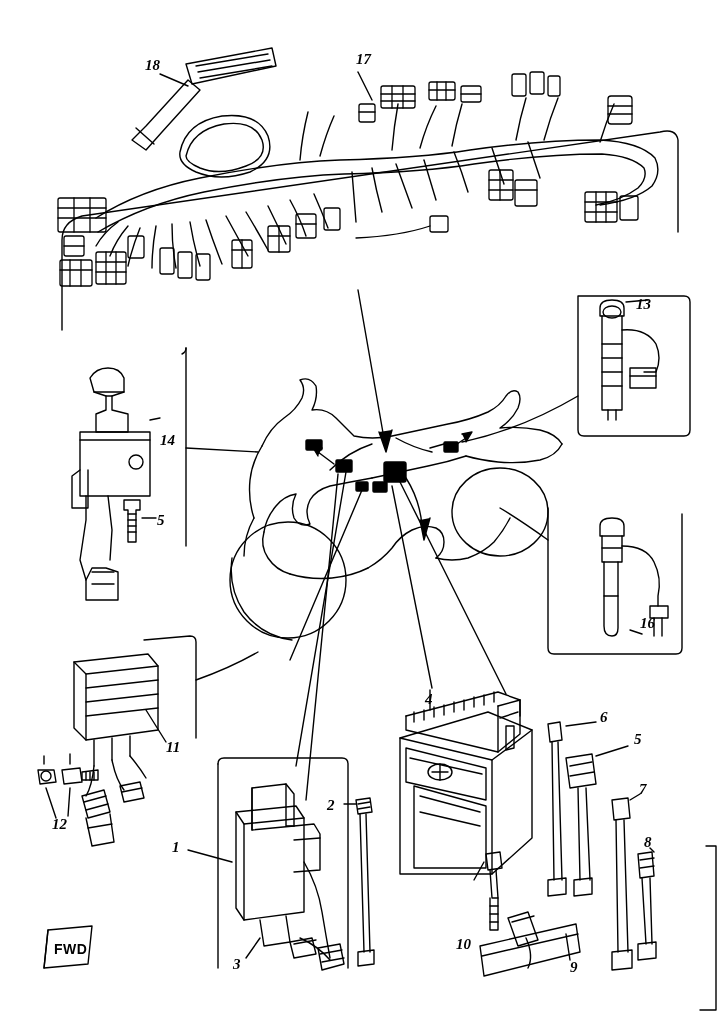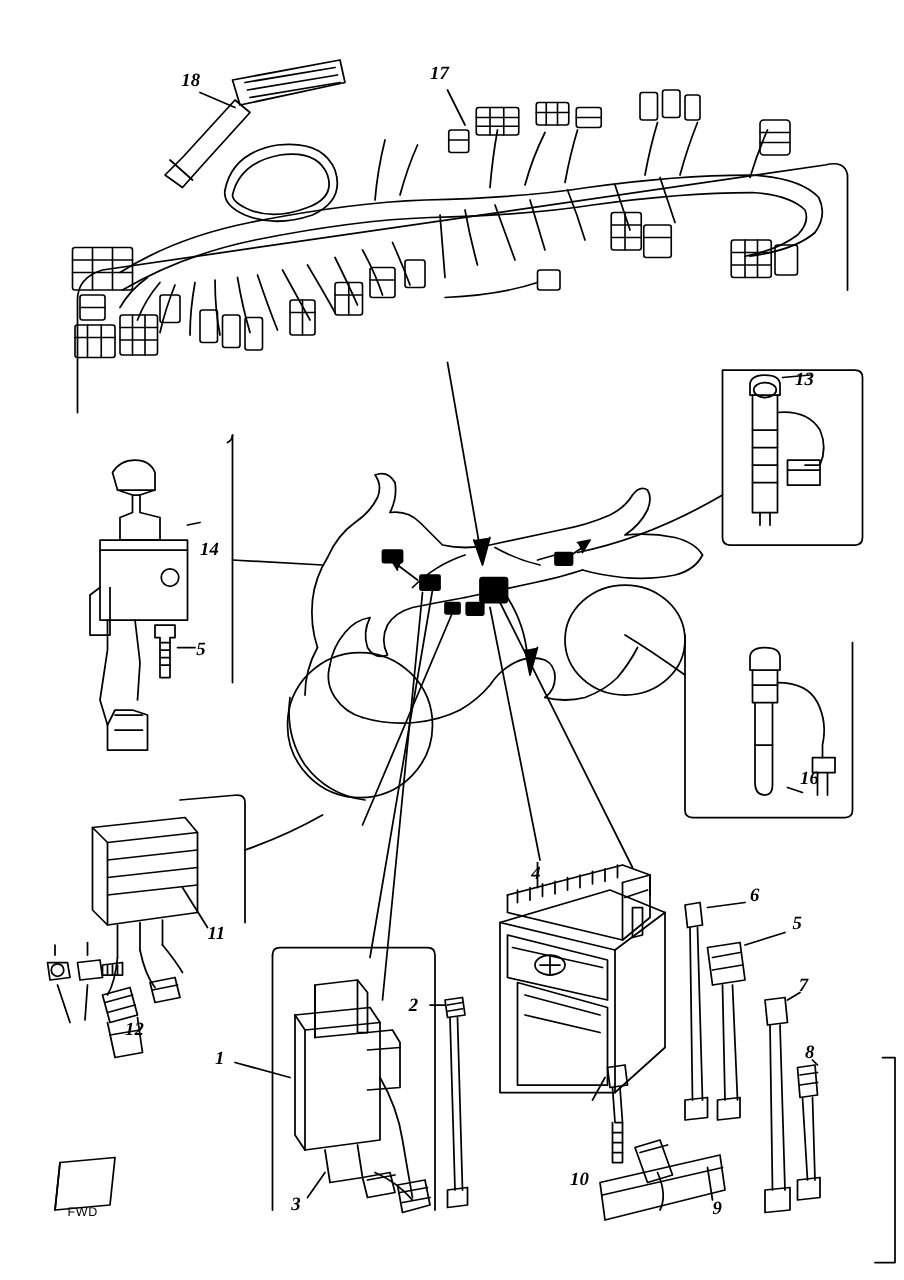--- a/index.html
+++ b/index.html
@@ -31,25 +31,24 @@
     font-size: 15px;
     font-style: italic;
     font-weight: 700;
     color: #000000;
     line-height: 1;
     white-space: nowrap;
   }
   .fwd-label {
     position: absolute;
     font-family: "Liberation Sans", sans-serif;
-    font-size: 10px;
-    font-weight: 400;
+    font-size: 14px;
+    font-weight: 700;
     color: #000000;
     letter-spacing: 0.5px;
-    margin-top: 24px;
   }
 </style>
 </head>
 <body>
 
 <div id="page">
 
   <svg viewBox="0 0 723 1024" xmlns="http://www.w3.org/2000/svg">
     <g fill="none" stroke="#000000" stroke-width="1.4" stroke-linecap="round" stroke-linejoin="round">
 
@@ -404,27 +403,27 @@
       <g>
         <path d="M48 930 L92 926 L88 964 L44 968 Z"></path>
         <path d="M48 930 L44 968"></path>
       </g>
 
       <path d="M706 846 L716 846 L716 1010 L700 1010"></path>
     </g>
   </svg>
 
   <div class="callout" style="left:145px; top:58px;">18</div>
-  <div class="callout" style="left:344px; top:52px;">17</div>
+  <div class="callout" style="left:356px; top:52px;">17</div>
   <div class="callout" style="left:636px; top:297px;">13</div>
   <div class="callout" style="left:160px; top:433px;">14</div>
   <div class="callout" style="left:157px; top:513px;">5</div>
   <div class="callout" style="left:640px; top:616px;">16</div>
   <div class="callout" style="left:166px; top:740px;">11</div>
-  <div class="callout" style="left:52px;  top:817px;margin-left:48px;">12</div>
+  <div class="callout" style="left:52px;  top:817px;">12</div>
   <div class="callout" style="left:172px; top:840px;">1</div>
   <div class="callout" style="left:327px; top:798px;">2</div>
   <div class="callout" style="left:233px; top:957px;">3</div>
   <div class="callout" style="left:425px; top:692px;">4</div>
   <div class="callout" style="left:634px; top:732px;">5</div>
   <div class="callout" style="left:600px; top:710px;">6</div>
   <div class="callout" style="left:639px; top:782px;">7</div>
   <div class="callout" style="left:644px; top:835px;">8</div>
   <div class="callout" style="left:570px; top:960px;">9</div>
   <div class="callout" style="left:456px; top:897px;margin-top:40px;">10</div>

